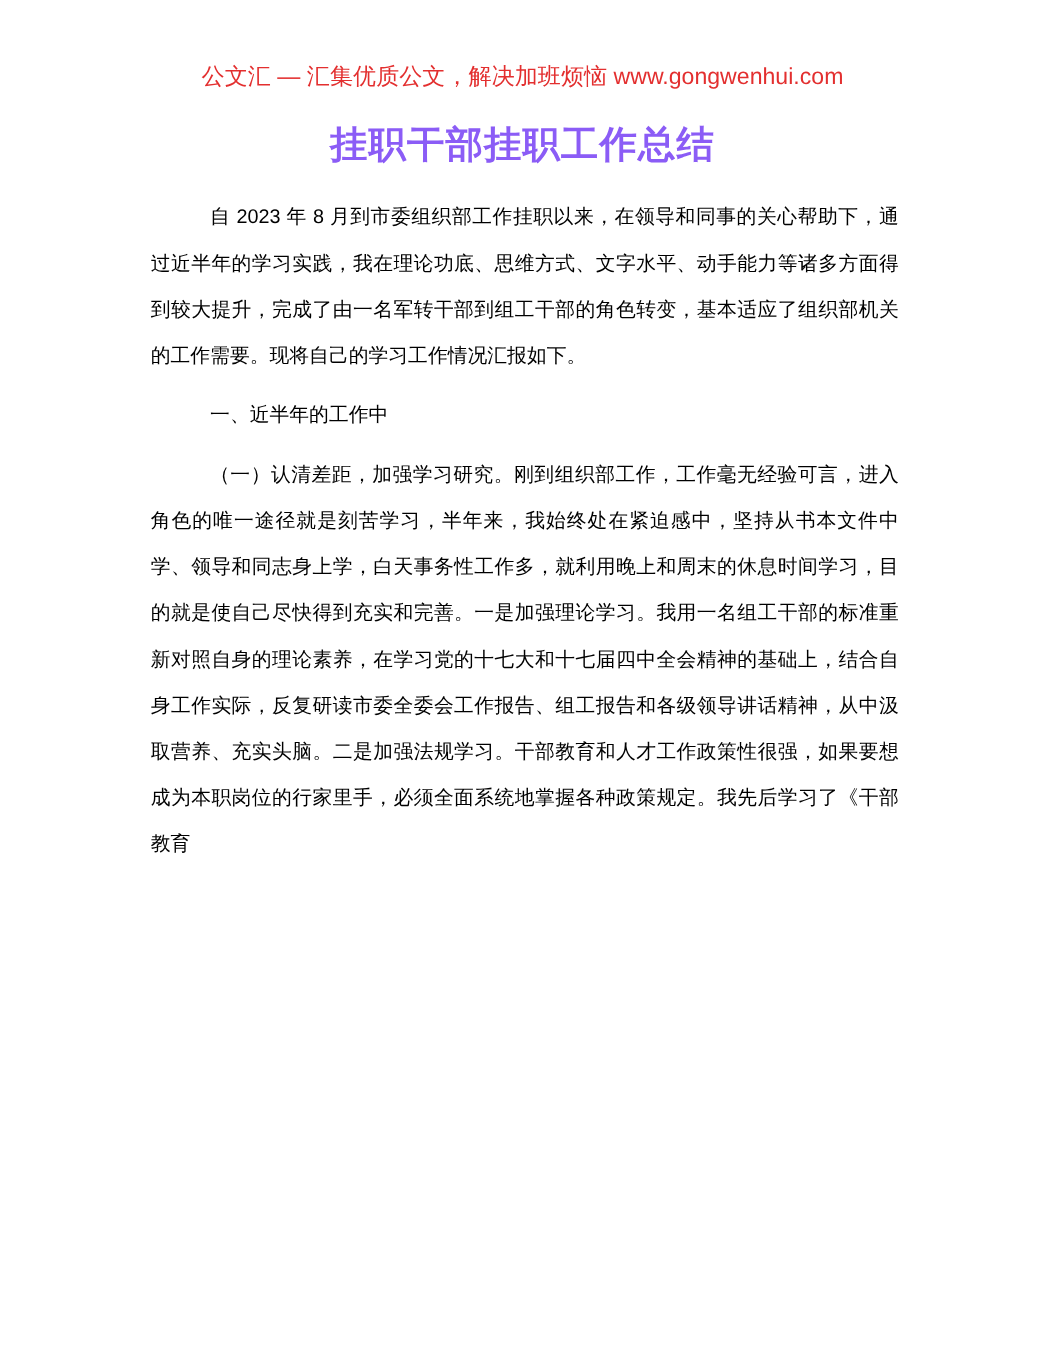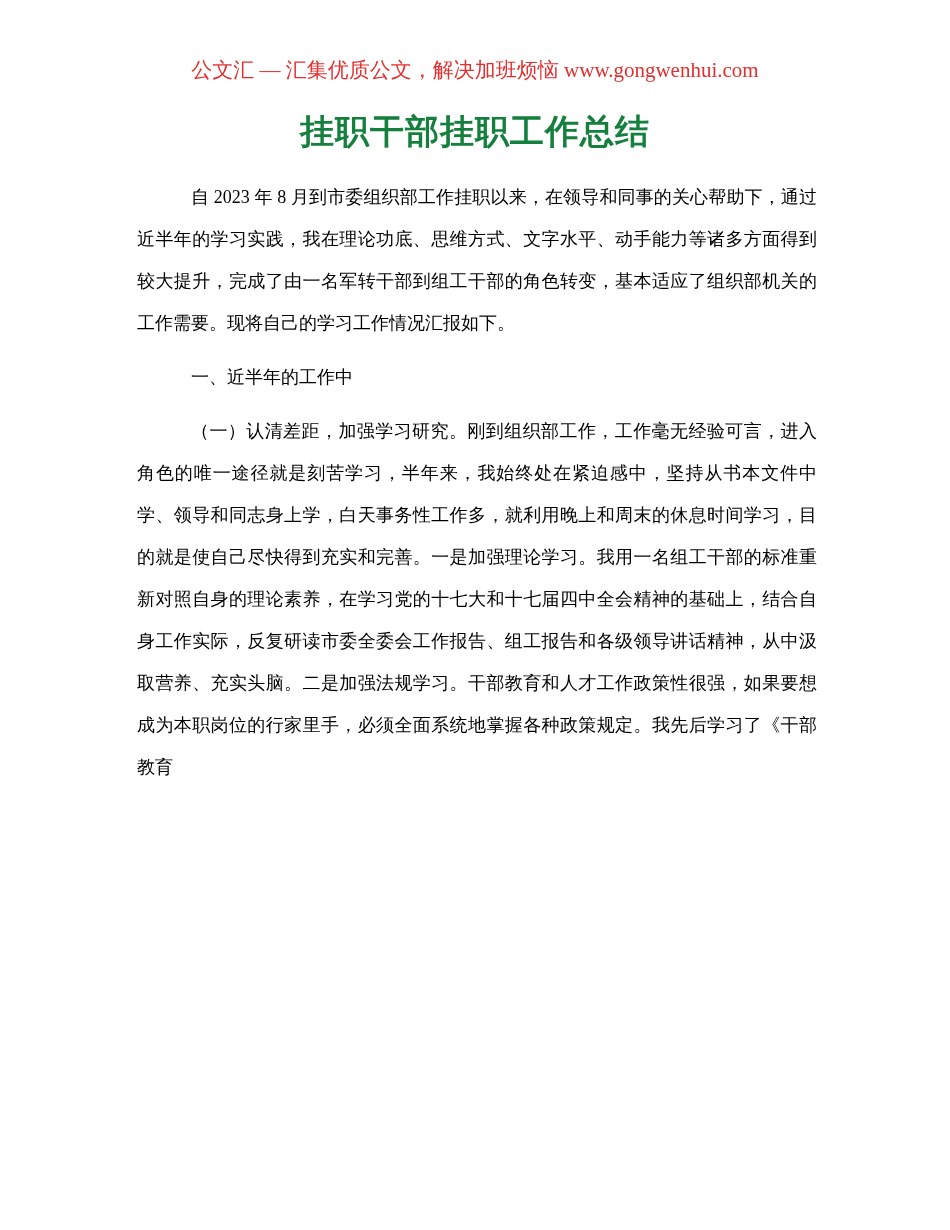--- a/index.html
+++ b/index.html
@@ -6,21 +6,21 @@
     margin: 0;
     padding: 0;
     background: #ffffff;
   }
   .page {
     position: relative;
     width: 950px;
     height: 1230px;
     background: #ffffff;
     overflow: hidden;
-    font-family: Liberation Serif, serif;
+    font-family: Liberation Sans, sans-serif;
     color: #000000;
   }
   .watermark {
     position: absolute;
     top: 57px;
     left: 0;
     width: 100%;
     text-align: center;
     font-size: 21px;
     line-height: 26px;
@@ -29,21 +29,21 @@
   }
   .doc-title {
     position: absolute;
     top: 110px;
     left: 0;
     width: 100%;
     text-align: center;
     font-size: 34px;
     line-height: 44px;
     font-weight: 700;
-    color: #15803d;
+    color: #8b5cf6;
     letter-spacing: 1px;
   }
   .content {
     position: absolute;
     top: 176px;
     left: 137px;
     width: 680px;
   }
   .para {
     margin: 0 0 12px 0;

